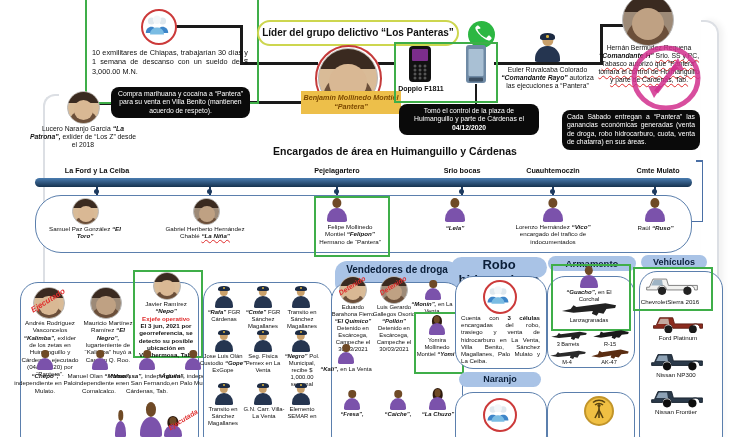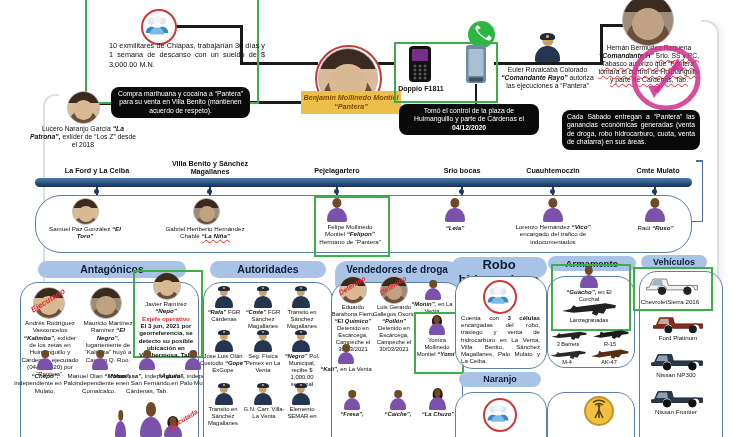--- a/index.html
+++ b/index.html
@@ -99,22 +99,23 @@
   <div class="grp" style="left:141px;top:9px;width:32px;height:32px;">
     <svg viewBox="0 0 40 40" width="28" height="28" style="position:absolute;left:0;top:1px;">
       <circle cx="12" cy="13" r="5" fill="#dfe8ee"></circle>
         <path d="M4 30c0-6 4-9 8-9s8 3 8 9z" fill="#3d85c8"></path>
       <circle cx="28" cy="13" r="5" fill="#dfe8ee"></circle>
         <path d="M20 30c0-6 4-9 8-9s8 3 8 9z" fill="#3d85c8"></path>
       <circle cx="20" cy="11" r="6" fill="#f2f6f9"></circle>
         <path d="M10 32c0-7 5-10 10-10s10 3 10 10z" fill="#7abce3"></path>
     </svg>
   </div>
-  <div class="tlj" style="left:92px;top:41px;width:156px;margin-left:17px;">10 exmilitares de Chiapas, trabajarían 30 días y 1 semana de descanso con un sueldo de $ 3,000.00 M.N.</div>
-
+  <div class="tlj" style="left:92px;top:48px;width:156px;">10 exmilitares de Chiapas, trabajarían 30 días y 1 semana de descanso con un sueldo de $ 3,000.00 M.N.</div>
+
+  <div class="titlebox" style="left:257px;top:20px;width:198px;height:22px;line-height:22px;">Líder del grupo delictivo “Los Panteras”</div>
   <div class="wa" style="left:468px;top:21px;width:27px;height:27px;">
     <svg viewBox="0 0 32 32" width="27" height="27">
         <path d="M10 8c1 5 8 12 13 13l3-3c.6-.6 1.6-.6 2.2 0l2.4 2.4c.6.6.6 1.6 0 2.2l-2.3 2.3C22 26 5.4 11.4 7 5.3L9.3 3c.6-.6 1.6-.6 2.2 0L14 5.4c.6.6.6 1.6 0 2.2z" fill="#fff" transform="scale(.8) translate(4,4)"></path>
       </svg>
   </div>
 
   <div class="ring" style="left:315px;top:45px;width:63px;height:63px;"></div>
   <div class="photo" style="left:318px;top:48px;width:58px;height:58px;"></div>
   <div class="ylabel" style="left:301px;top:91px;width:96px;">Benjamín Mollinedo Montiel “Pantera”</div>
 
@@ -171,22 +172,22 @@
   </svg>
 
   <div class="blackbox" style="left:562px;top:110px;width:128px;text-align:justify;">Cada Sábado entregan a “Pantera” las ganancias económicas generadas (venta de droga, robo hidrocarburo, cuota, venta de chatarra) en sus áreas.</div>
 
   <div class="photo" style="left:67px;top:91px;width:31px;height:31px;"></div>
   <div class="plabel" style="left:28px;top:125px;width:110px;font-size:6.8px;">
     <span class="nm">Lucero Naranjo García</span> <span class="al">“La Patrona”,</span> <span class="ds">exlíder de “Los Z” desde el 2018</span>
   </div>
   <div class="blackbox" style="left:111px;top:87px;width:129px;">Compra marihuana y cocaína a “Pantera” para su venta en Villa Benito (mantienen acuerdo de respeto).</div>
 
+  <div class="midtitle" style="left:230px;top:145px;width:330px;">Encargados de área en Huimanguillo y Cárdenas</div>
   <div class="areah" style="left:52px;top:167px;width:90px;">La Ford y La Ceiba</div>
-  <div class="areah" style="left:164px;top:160px;width:92px;">Villa Benito y Sánchez Magallanes</div>
   <div class="areah" style="left:292px;top:167px;width:90px;">Pejelagartero</div>
   <div class="areah" style="left:417px;top:167px;width:90px;">Srio bocas</div>
   <div class="areah" style="left:508px;top:167px;width:90px;">Cuauhtemoczin</div>
   <div class="areah" style="left:613px;top:167px;width:90px;">Cmte Mulato</div>
   <div class="bar"></div>
 
   <div class="tick" style="left:96px;top:187px;height:10px;"></div>
     <div class="dot" style="left:94px;top:189px;"></div>
   <div class="tick" style="left:209px;top:187px;height:10px;"></div>
     <div class="dot" style="left:207px;top:189px;"></div>
@@ -226,21 +227,20 @@
     </div>
   <div class="plabel" style="left:513px;top:223px;width:80px;">
     <span class="nm">Lorenzo Hernández</span> <span class="al">“Vico”</span> <span class="ds">encargado del trafico de indocumentados</span></div>
   <div class="av" style="left:644px;top:198px;width:22px;height:24px;">
       <i class="hd"></i>
       <i class="bd"></i>
     </div>
   <div class="plabel" style="left:628px;top:224px;width:55px;">
     <span class="nm">Raúl</span> <span class="al">“Ruso”</span></div>
 
-  <div class="pill" style="left:38px;top:261px;width:148px;height:17px;line-height:17px;font-size:10.5px;">Antagónicos</div>
   <div class="cont" style="left:20px;top:282px;width:177px;height:170px;"></div>
   <div class="photo" style="left:33px;top:287px;width:30px;height:30px;"></div>
   <div class="stamp" style="left:18px;top:296px;width:60px;">Ejecutado</div>
   <div class="plabel" style="left:21px;top:319px;width:58px;">
     <span class="nm">Andrés Rodríguez Vasconcelos</span> <span class="al">“Kalimba”,</span> <span class="ds">exlíder de los zetas en Huimanguillo y Cárdenas, ejecutado (04/12/2020) por “Pantera”.</span></div>
   <div class="photo dark" style="left:90px;top:287px;width:30px;height:30px;"></div>
   <div class="plabel" style="left:80px;top:319px;width:56px;">
     <span class="nm">Mauricio Martínez Ramírez</span> <span class="al">“El Negro”,</span> <span class="ds">lugarteniente de “Kalimba” huyó a Cancún Q. Roo.</span></div>
   <div class="gbox" style="left:133px;top:270px;width:66px;height:84px;"></div>
   <div class="photo" style="left:153px;top:272px;width:26px;height:26px;"></div>
@@ -280,21 +280,20 @@
       <i class="hd"></i>
       <i class="bd"></i>
     </div>
   <div class="av fem" style="left:163px;top:416px;width:20px;height:21px;">
       <i class="hr"></i>
       <i class="hd"></i>
       <i class="bd"></i>
     </div>
   <div class="stamp" style="left:158px;top:416px;width:50px;font-size:7px;">Ejecutada</div>
 
-  <div class="pill" style="left:210px;top:261px;width:116px;height:17px;line-height:17px;font-size:10.5px;">Autoridades</div>
   <div class="cont" style="left:203px;top:282px;width:128px;height:170px;"></div>
   <div class="av pol" style="left:214px;top:287px;width:20px;height:21px;">
       <i class="hd"></i>
       <i class="cap"></i>
       <i class="bd"></i>
     </div>
   <div class="plabel" style="left:202px;top:309px;width:44px;font-size:5.9px;">
     <span class="al">“Rafa”</span> <span class="ds">FGR Cárdenas</span></div>
   <div class="av pol" style="left:253px;top:287px;width:20px;height:21px;">
       <i class="hd"></i>

